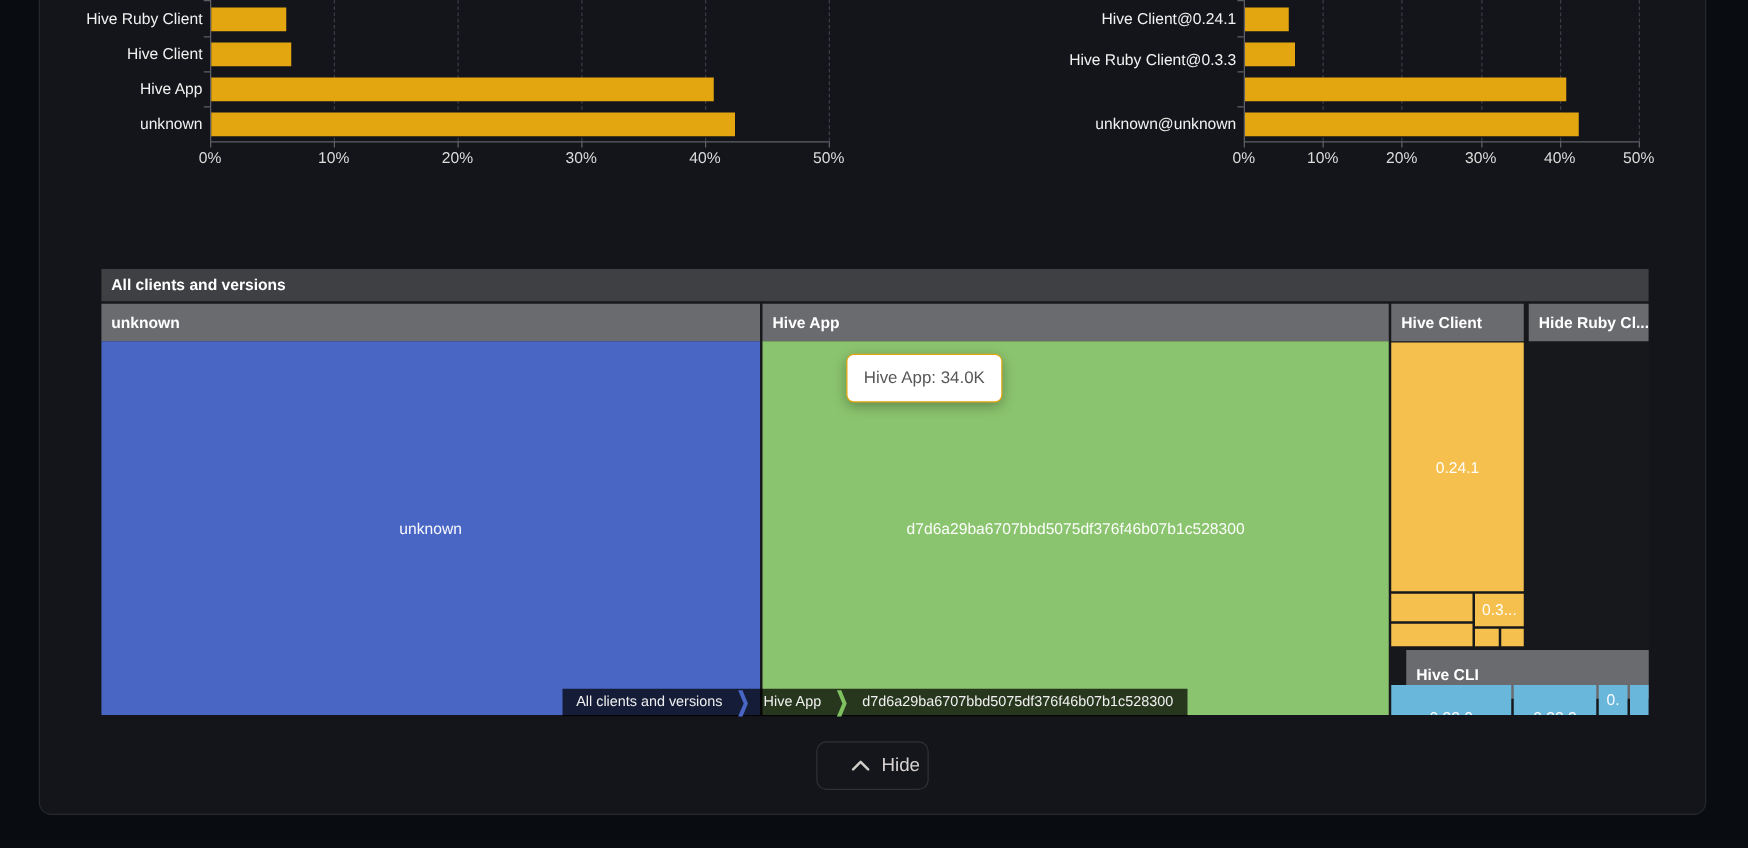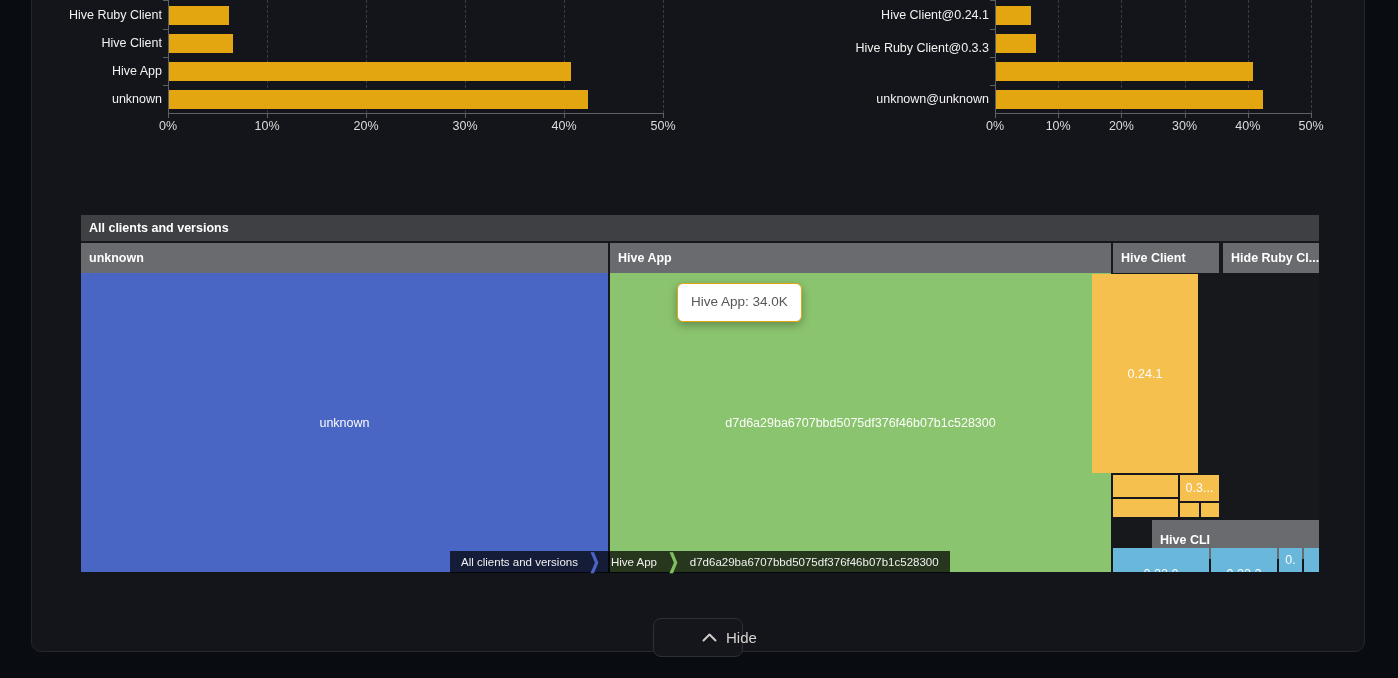--- a/index.html
+++ b/index.html
@@ -38,24 +38,24 @@
   }
   
   .breadcrumb {
     position:absolute; left:450px; top:551px; height:22px;
     display:flex; align-items:center; background:rgba(0,0,0,0.72);
   }
   .crumb { color:#f0f0f0; font-size:11.5px; line-height:22px; padding:0 11px; white-space:nowrap; }
   .crumb-sep { font-size:13px; font-weight:bold; transform:scaleY(1.55); line-height:22px; }
   
   .hide-btn {
-    position:absolute; left:653px; top:618px; width:90px; height:39px;
+    position:absolute; left:653px; top:593px; width:90px; height:39px;
     box-sizing:border-box; border:1px solid #2e3035; border-radius:8px;
     background:#15161b; color:#d6d2cf; font-size:15px;
-    display:flex; align-items:center; justify-content:space-between; gap:9px;
+    display:flex; align-items:center; justify-content:flex-end; gap:9px;
     cursor:pointer;
     padding-left:48px;
   }
   .hide-btn svg { display:block; }
 </style>
 </head>
 <body>
 
 <div id="stage">
   <div class="card"></div>
@@ -126,28 +126,28 @@
       <div class="cat-label" style="top: 91px; right: 322px;">unknown@unknown</div>
     </div>
 
   <div id="treemap" class="treemap" style="left: 81px; top: 215px; width: 1238px; height: 357px;">
       <div class="tm-cell header" style="left: 0px; top: 0px; width: 1238px; height: 26px; background: rgb(62, 64, 67);">All clients and versions</div>
       <div class="tm-cell header" style="left: 0px; top: 28px; width: 527px; height: 30px; background: rgb(106, 107, 111);">unknown</div>
       <div class="tm-cell body" style="left: 0px; top: 58px; width: 527px; height: 299px; background: rgb(74, 102, 196);">unknown</div>
       <div class="tm-cell header" style="left: 529px; top: 28px; width: 501px; height: 30px; background: rgb(106, 107, 111);">Hive App</div>
       <div class="tm-cell body" style="left: 529px; top: 58px; width: 501px; height: 299px; background: rgb(139, 196, 110);">d7d6a29ba6707bbd5075df376f46b07b1c528300</div>
       <div class="tm-cell header" style="left: 1032px; top: 28px; width: 106px; height: 30px; background: rgb(106, 107, 111);">Hive Client</div>
-      <div class="tm-cell body" style="left: 1011px; top: 59px; width: 106px; height: 199px; background: rgb(245, 192, 77);">0.24.1</div>
+      <div class="tm-cell body" style="left: 1032px; top: 59px; width: 106px; height: 199px; background: rgb(245, 192, 77);">0.24.1</div>
       <div class="tm-cell body" style="left: 1032px; top: 260px; width: 65px; height: 22px; background: rgb(245, 192, 77);"></div>
       <div class="tm-cell body" style="left: 1099px; top: 260px; width: 39px; height: 26px; background: rgb(245, 192, 77);">0.3...</div>
       <div class="tm-cell body" style="left: 1032px; top: 284px; width: 65px; height: 18px; background: rgb(245, 192, 77);"></div>
       <div class="tm-cell body" style="left: 1099px; top: 288px; width: 19px; height: 14px; background: rgb(245, 192, 77);"></div>
       <div class="tm-cell body" style="left: 1120px; top: 288px; width: 18px; height: 14px; background: rgb(245, 192, 77);"></div>
       <div class="tm-cell header" style="left: 1142px; top: 28px; width: 96px; height: 30px; background: rgb(106, 107, 111);">Hide Ruby Cl...</div>
-      <div class="tm-cell header" style="left: 1071px; top: 305px; width: 206px; height: 39px; background: rgb(106, 107, 111);">Hive CLI</div>
+      <div class="tm-cell header" style="left: 1044px; top: 305px; width: 206px; height: 39px; background: rgb(106, 107, 111);">Hive CLI</div>
       <div class="tm-cell body cliplabel" style="left: 1032px; top: 333px; width: 96px; height: 24px; background: rgb(105, 183, 219);">
         <span style="top: 19px;">0.22.0</span>
       </div>
       <div class="tm-cell body cliplabel" style="left: 1130px; top: 333px; width: 66px; height: 24px; background: rgb(105, 183, 219);">
         <span style="top: 19px;">0.22.2</span>
       </div>
       <div class="tm-cell body cliplabel" style="left: 1198px; top: 333px; width: 23px; height: 24px; background: rgb(105, 183, 219);">
         <span style="top: 5px;">0.</span>
       </div>
       <div class="tm-cell body" style="left: 1223px; top: 333px; width: 15px; height: 24px; background: rgb(105, 183, 219);"></div>

